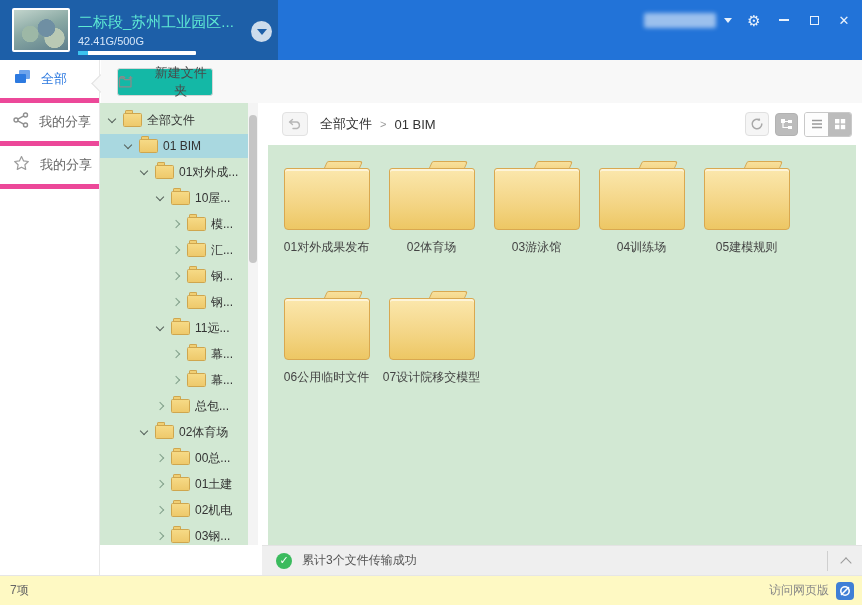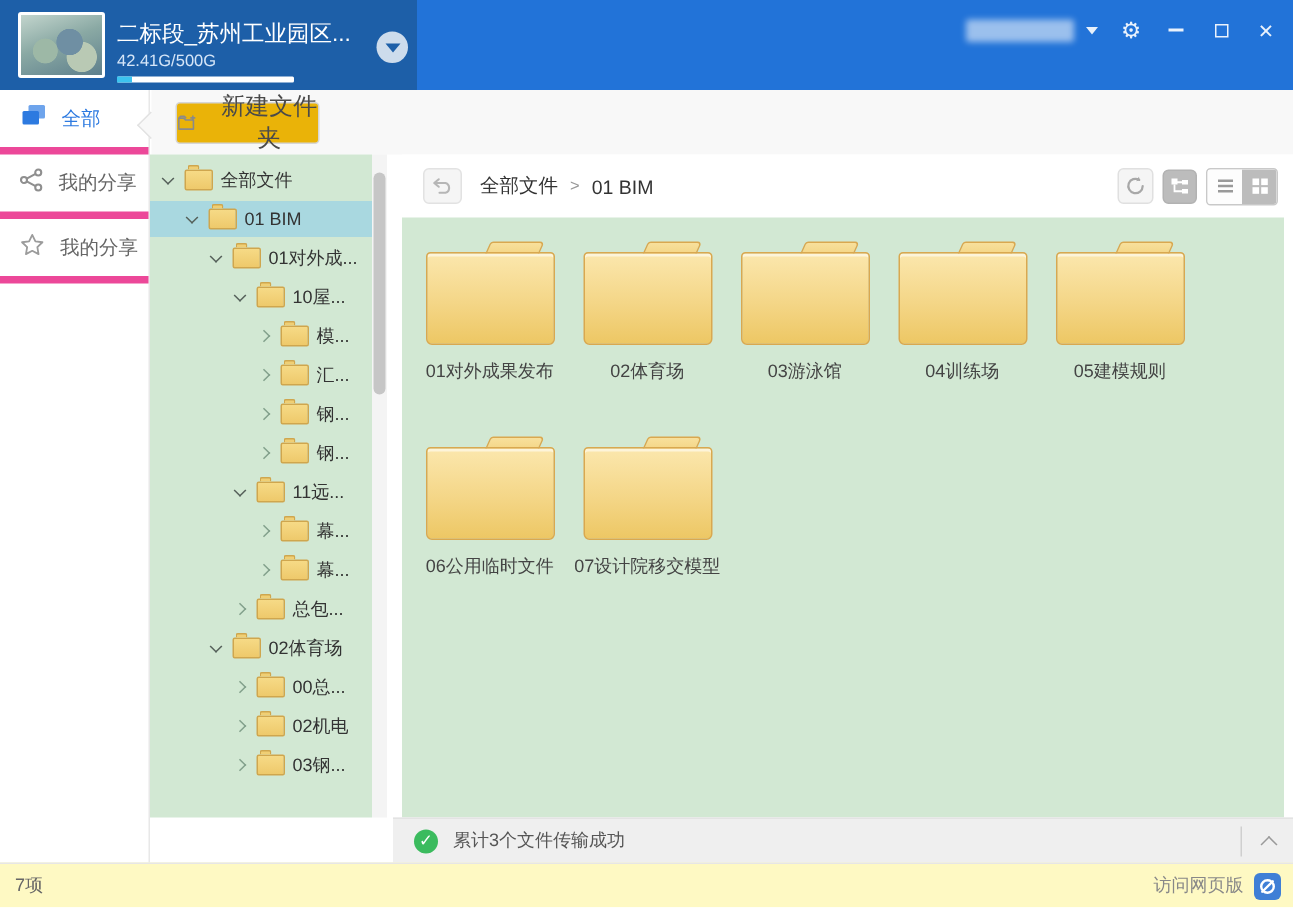--- a/index.html
+++ b/index.html
@@ -9,21 +9,21 @@
 
   
   .titlebar { position:absolute; left:0; top:0; width:862px; height:60px; background:#2273d8; }
   .account-panel { position:absolute; left:0; top:0; width:278px; height:60px; background:#1d5fa8; }
   .thumb { position:absolute; left:12px; top:8px; width:58px; height:44px; border:2px solid #fff; border-radius:2px;
            background:
              radial-gradient(circle at 30% 60%, #9db8a6 0 18%, transparent 19%),
              radial-gradient(circle at 60% 45%, #6f8fa3 0 22%, transparent 23%),
              radial-gradient(circle at 75% 70%, #b9c9b4 0 20%, transparent 21%),
              linear-gradient(160deg,#c3d5cd 0%,#8aa9a4 45%,#5e7f8c 100%); }
-  .tb-title { position:absolute; left:78px; top:13px; width:168px; color:#ffffff; font-size:15px; white-space:nowrap; overflow:hidden; }
+  .tb-title { position:absolute; left:78px; top:13px; width:168px; color:#5eead4; font-size:15px; white-space:nowrap; overflow:hidden; }
   .tb-storage { position:absolute; left:78px; top:35px; color:#d6e6f8; font-size:11px; }
   .tb-progress { position:absolute; left:78px; top:51px; width:118px; height:4px; background:#fff; border-radius:1px; }
   .tb-progress-fill { height:100%; background:#3cc3ef; }
   .expand-circle { position:absolute; left:251px; top:21px; width:21px; height:21px; border-radius:50%;
                    background:rgba(255,255,255,.78); display:flex; align-items:center; justify-content:center; cursor:pointer; }
   .expand-circle .tri { width:0; height:0; border-left:5px solid transparent; border-right:5px solid transparent; border-top:6px solid #1d5fa8; margin-top:1px; }
   .tb-right { position:absolute; right:10px; top:0; height:40px; display:flex; align-items:center; gap:14px; }
   .user-blur { width:72px; height:15px; background:rgba(255,255,255,.55); border-radius:2px; filter:blur(2px); }
   .tb-caret { width:0; height:0; border-left:4px solid transparent; border-right:4px solid transparent; border-top:5px solid #e8f1fb; margin-left:-6px; }
   .tb-btn { color:#eaf2fc; font-size:13px; line-height:1; cursor:pointer; display:flex; align-items:center; justify-content:center; width:16px; height:16px; }
@@ -35,21 +35,21 @@
   .sidebar { position:absolute; left:0; top:60px; width:100px; height:515px; background:#fff; border-right:1px solid #e8e8e8; }
   .side-item { position:relative; height:43px; display:flex; align-items:center; padding-left:13px; gap:10px; border-bottom:5px solid #ec4899; cursor:pointer; }
   .side-item .lbl { font-size:13px; color:#666; }
   .side-item.active .lbl { color:#2d7ae0; }
   .notch { position:absolute; left:94px; top:77px; width:13px; height:13px; background:#f8f8f8; border-left:1px solid #e2e2e2; border-bottom:1px solid #e2e2e2; transform:rotate(45deg); z-index:3; }
 
   
   .toolbar { position:absolute; left:101px; top:60px; width:761px; height:43px; background:#f8f8f8; display:flex; align-items:center; padding-left:16px; gap:10px; }
   .btn-upload { width:93px; height:30px; background:#43cd66; border:none; border-radius:4px; color:#fff; font-size:13px;
                 display:flex; align-items:center; justify-content:center; gap:7px; cursor:pointer; font-family:inherit; }
-  .btn-newfolder { width:96px; height:28px; background:#eab308; border:1px solid #d6d6d6; border-radius:3px; color:#4a4a4a; font-size:16px;
+  .btn-newfolder { width:96px; height:28px; background:#14b8a6; border:1px solid #d6d6d6; border-radius:3px; color:#4a4a4a; font-size:13px;
                    display:flex; align-items:center; justify-content:center; gap:16px; cursor:pointer; font-family:inherit; }
 
   
   .tree-panel { position:absolute; left:100px; top:103px; width:148px; height:442px; background:#d2e8d3; overflow:hidden; padding-top:4px; }
   .tree-row { position:relative; height:26px; display:flex; align-items:center; gap:5px; cursor:pointer; white-space:nowrap; }
   .tree-row .hl { position:absolute; top:1px; bottom:1px; left:0; right:0; background:transparent; z-index:0; }
   .tree-row.selected .hl { background:#a9d8e0; }
   .tree-row > * { z-index:1; }
   .arrow-box { width:12px; height:12px; display:flex; align-items:center; justify-content:center; flex:none; }
   .arr { width:6px; height:6px; border-right:1.6px solid #55605a; border-bottom:1.6px solid #55605a; }
@@ -315,20 +315,30 @@
     <span class="hl"></span>
     <span class="arrow-box">
           <span class="arr col"></span>
         </span>
     <span class="mini-folder">
           <span class="mf-tab"></span>
         </span>
     <span class="tree-label">00总...</span>
   </div>
 
+  <div class="tree-row" style="padding-left: 54px;">
+    <span class="hl"></span>
+    <span class="arrow-box">
+          <span class="arr col"></span>
+        </span>
+    <span class="mini-folder">
+          <span class="mf-tab"></span>
+        </span>
+    <span class="tree-label">01土建</span>
+  </div>
 
   <div class="tree-row" style="padding-left: 54px;">
     <span class="hl"></span>
     <span class="arrow-box">
           <span class="arr col"></span>
         </span>
     <span class="mini-folder">
           <span class="mf-tab"></span>
         </span>
     <span class="tree-label">02机电</span>

